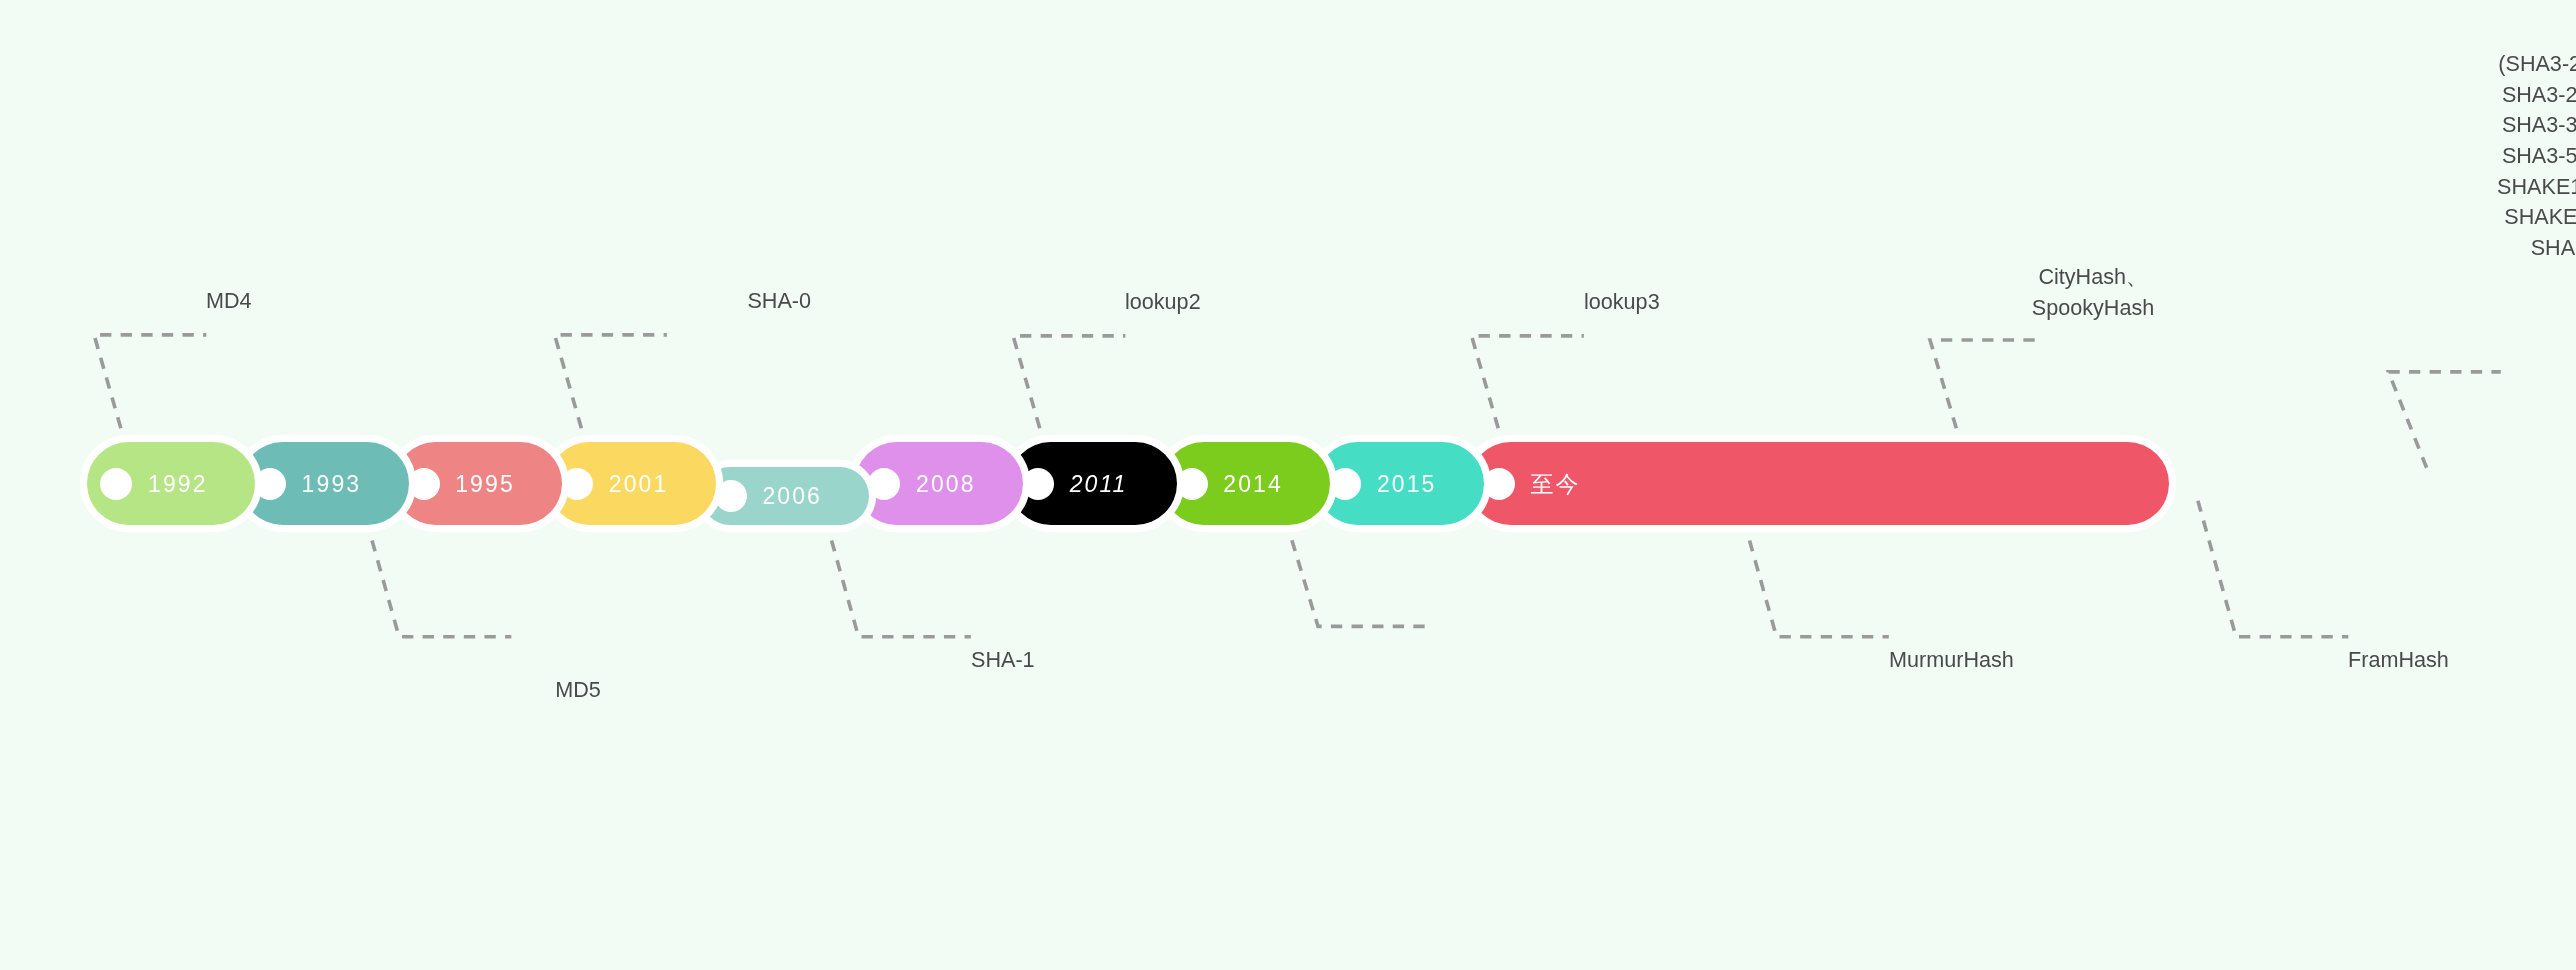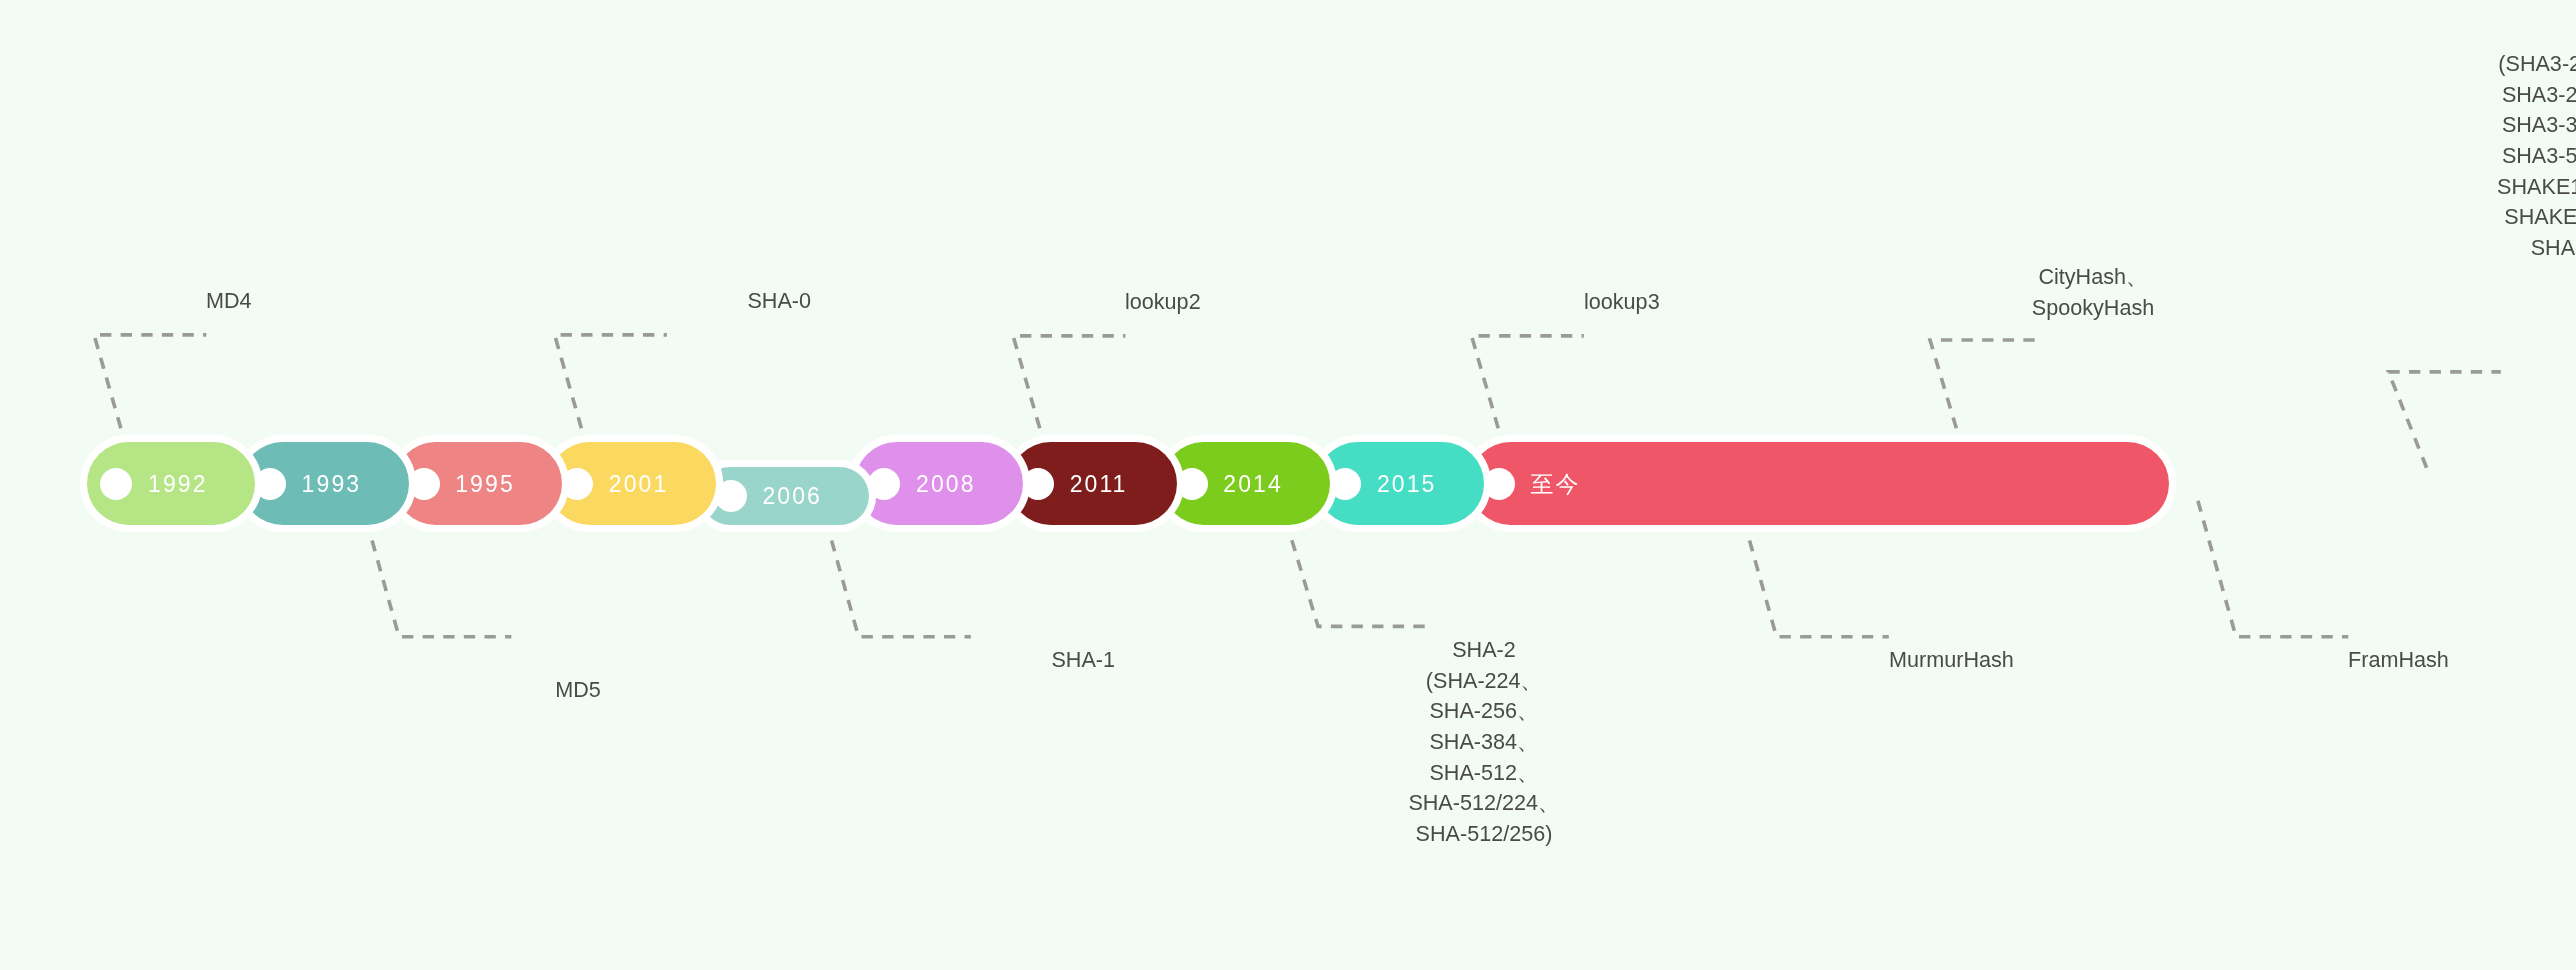--- a/index.html
+++ b/index.html
@@ -106,21 +106,21 @@
     <div class="seg" style="width:168px;background:#9ad5cc;z-index:6;margin-top:25px;">
       <span class="knob"></span>
       <span class="yr">2006</span>
     </div>
 
     <div class="seg" style="width:168px;background:#df90ea;z-index:5;">
       <span class="knob"></span>
       <span class="yr">2008</span>
     </div>
 
-    <div class="seg" style="width:168px;background:#7f1d1d;z-index:4;">
+    <div class="seg" style="width:168px;background:#000000;z-index:4;font-style:italic;">
       <span class="knob"></span>
       <span class="yr">2011</span>
     </div>
 
     <div class="seg" style="width:168px;background:#7bcc1c;z-index:3;">
       <span class="knob"></span>
       <span class="yr">2014</span>
     </div>
 
     <div class="seg" style="width:168px;background:#45dec5;z-index:2;">
@@ -149,28 +149,21 @@
   <div class="callout" style="left:2501px;top:49px;width:237px;text-align:center;transform:translateX(-57px);">(SHA3-224、
 SHA3-256、
 SHA3-384、
 SHA3-512、
 SHAKE128、
 SHAKE256)
 SHA-3</div>
 
   <div class="callout" style="left:511px;top:675px;width:134px;text-align:center;">MD5</div>
 
-  <div class="callout" style="left:971px;top:645px;width:144px;text-align:right;">SHA-1</div>
+  <div class="callout" style="left:971px;top:645px;width:144px;text-align:left;">SHA-1</div>
 
-  <div class="callout" style="left:1430px;top:635px;width:242px;text-align:center;transform:translateX(-67px);">SHA-2
-(SHA-224、
-SHA-256、
-SHA-384、
-SHA-512、
-SHA-512/224、
-SHA-512/256)</div>
 
   <div class="callout" style="left:1889px;top:645px;width:206px;text-align:left;">MurmurHash</div>
 
   <div class="callout" style="left:2348px;top:645px;width:185px;text-align:left;">FramHash</div>
 
 </div>
 
 
 </body></html>

